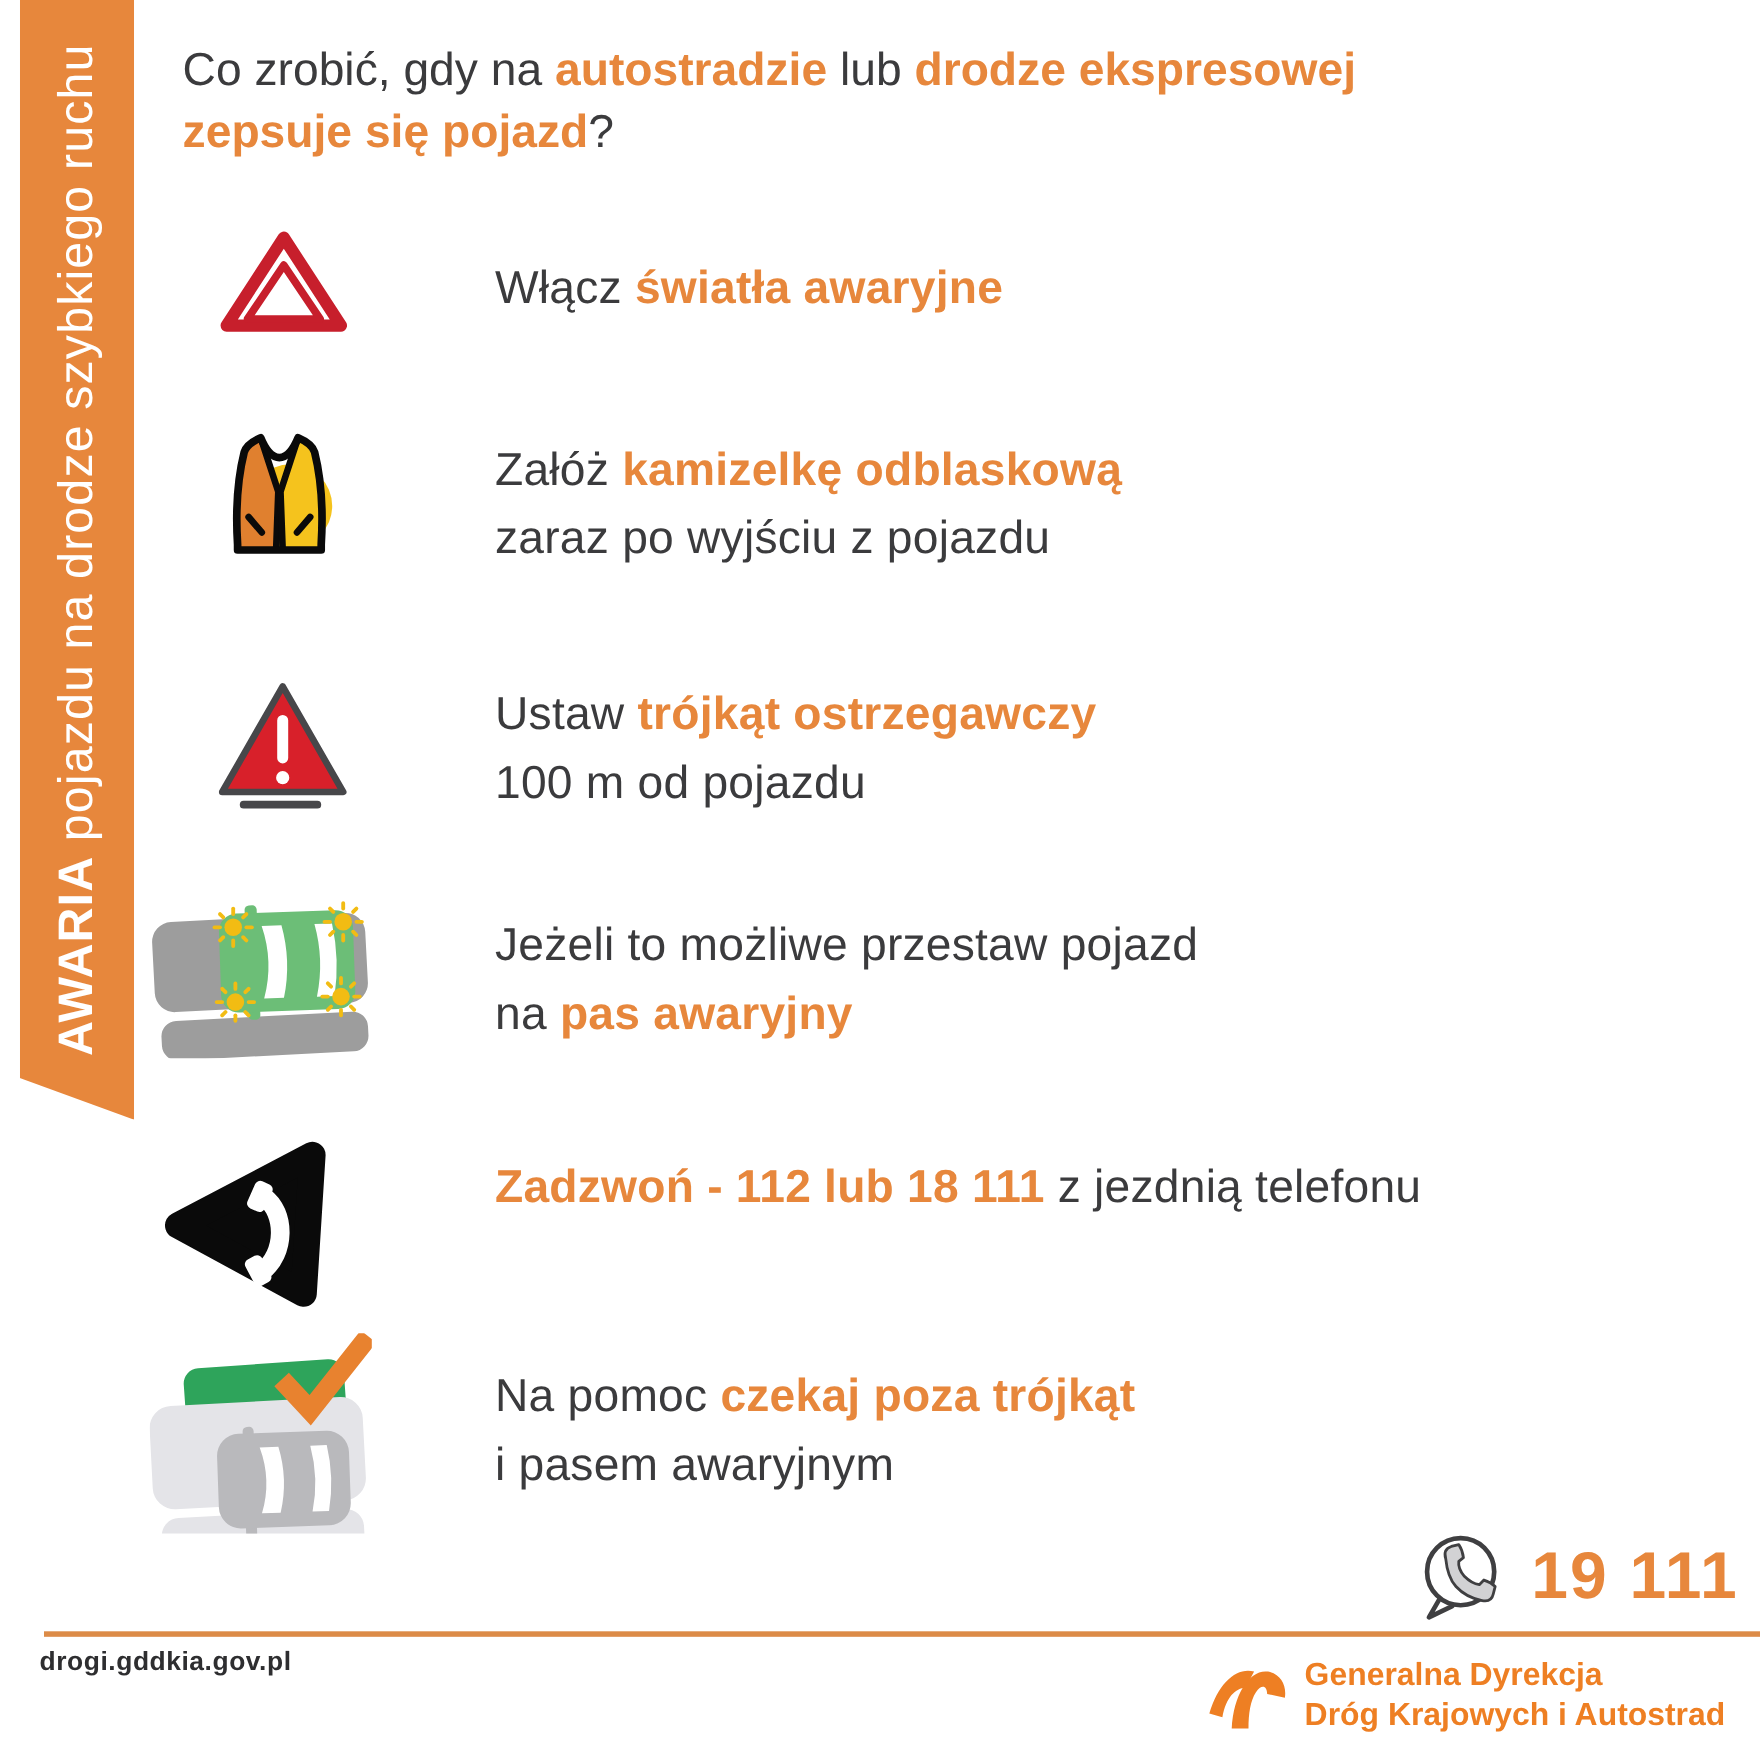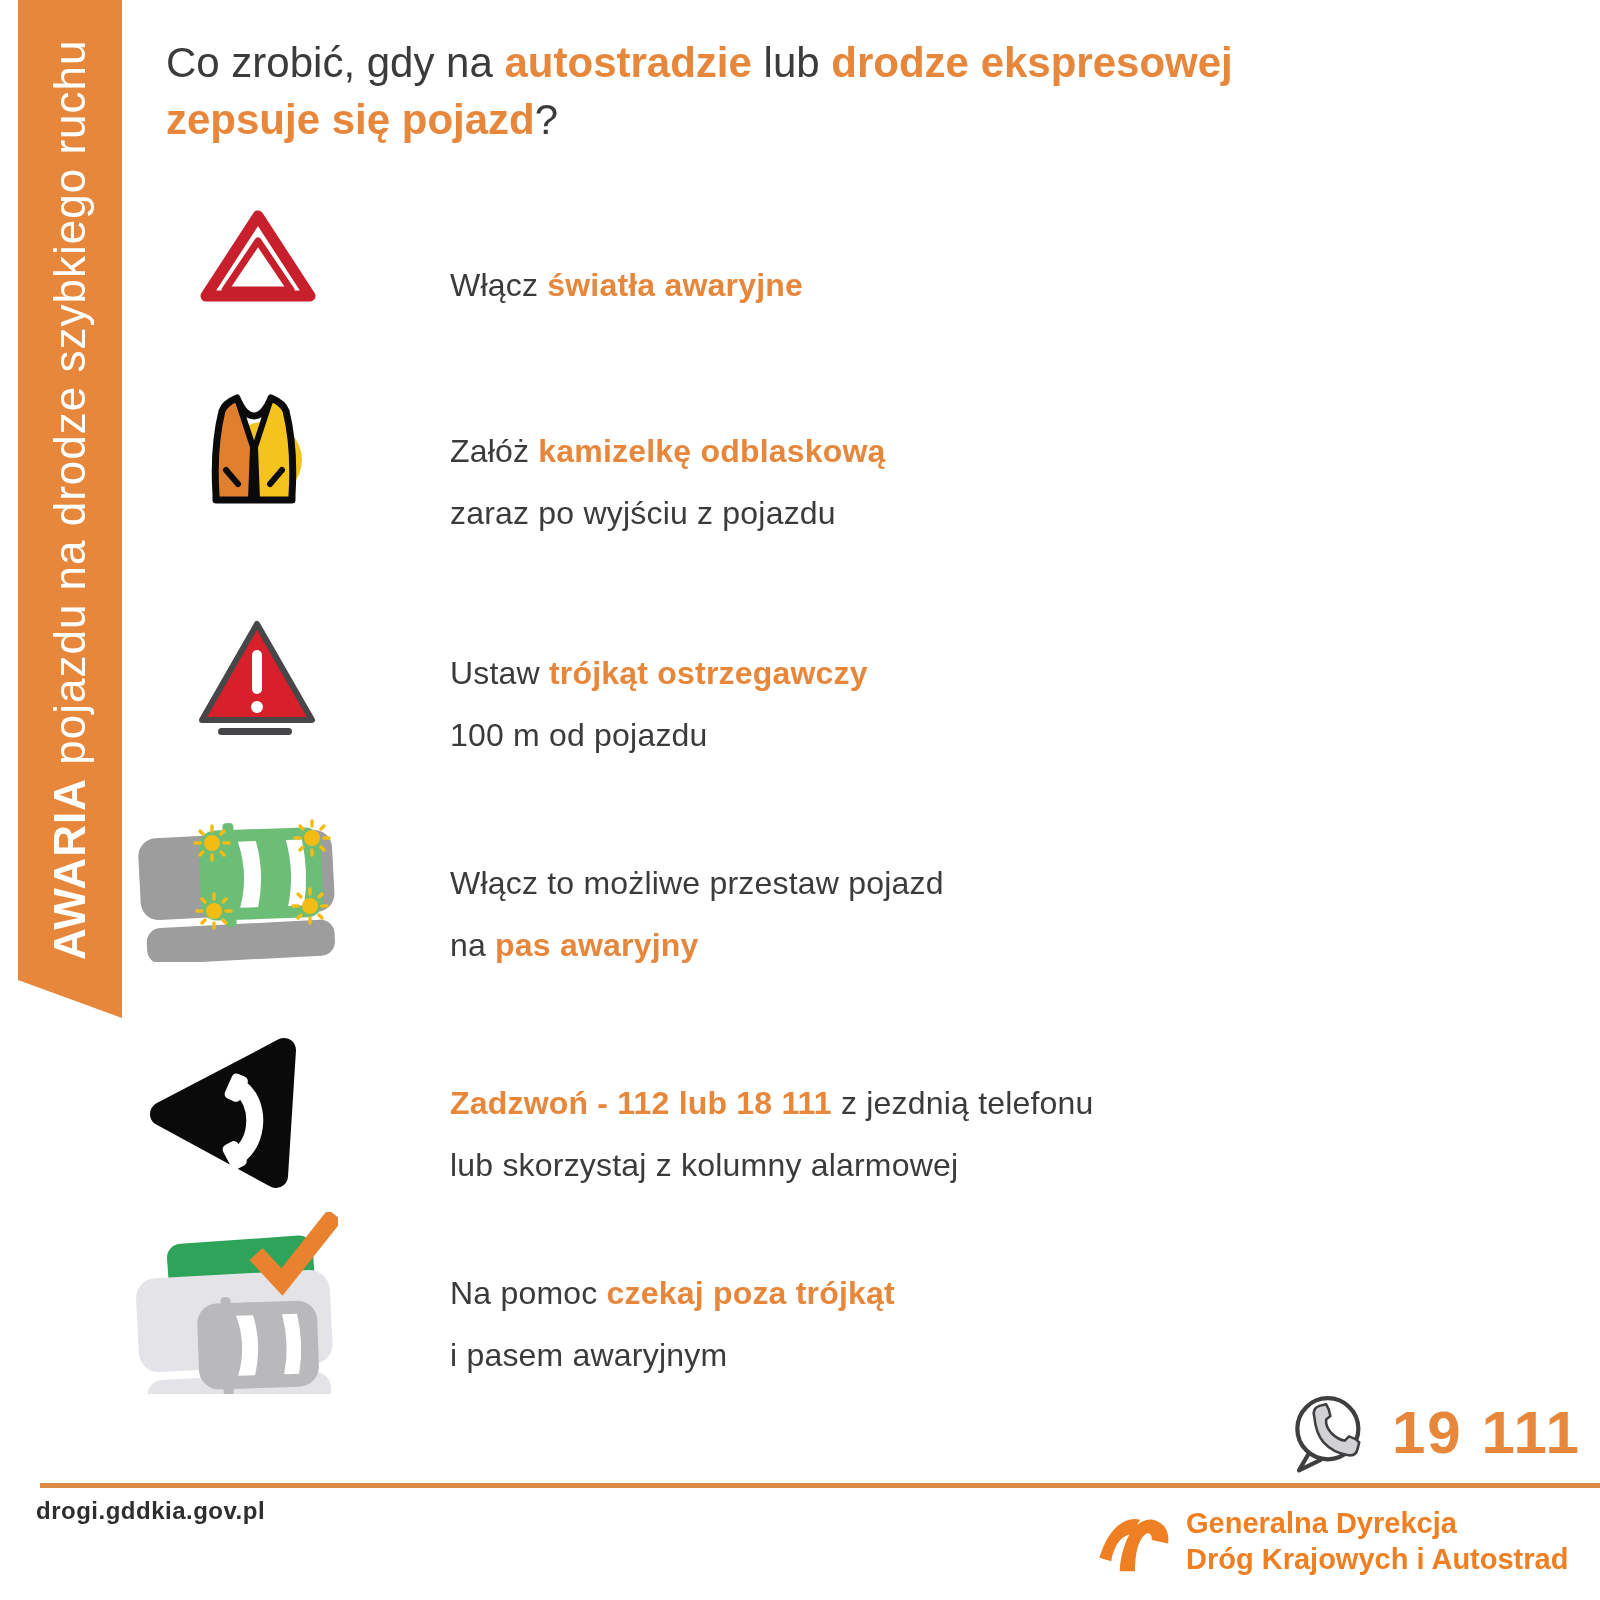--- a/index.html
+++ b/index.html
@@ -35,23 +35,22 @@
 
   
   .headline{
     left:166px; top:34px; width:1360px;
     font-size:42px; line-height:57px; font-weight:500; color:var(--dark);
   }
   .headline .accent{color:var(--accent);font-weight:800;}
 
   
   .step-text{
-    font-size:32px; line-height:62px; font-weight:400; color:var(--dark);
+    font-size:42px; line-height:62px; font-weight:400; color:var(--dark);
     letter-spacing:.2px;
-    margin-top:24px;
   }
   .step-text .accent{color:var(--accent);font-weight:800;}
   .tline{white-space:nowrap;}
   .icon-box{position:absolute;}
   .icon-box svg{display:block;width:100%;height:100%;}
 
   
   .phone-number{
     left:1392px; top:1398px;
     font-size:60px; font-weight:700; color:var(--accent); letter-spacing:2px;
@@ -150,35 +149,34 @@
       <path d="M101 29 Q111 62 101 95 L119 95 Q127 62 119 29 Z" fill="#ffffff"></path>
       <path d="M149 29 Q157 62 149 95 L165 95 Q171 62 165 29 Z" fill="#ffffff"></path>
     </g>
     <use href="#sun" x="74" y="31"></use>
     <use href="#sun" x="174" y="26"></use>
     <use href="#sun" x="76" y="99"></use>
     <use href="#sun" x="172" y="94"></use>
   </svg>
 </div>
 <div class="abs step-text" style="left:450px;top:828px">
-    <div class="tline"><span>Włącz to możliwe przestaw pojazd</span></div>
+    <div class="tline"><span>Jeżeli to możliwe przestaw pojazd</span></div>
     <div class="tline"><span>na </span><span class="accent">pas awaryjny</span></div>
   </div>
 
 <div class="icon-box" style="left:146px;top:1034px;width:162px;height:158px">
   <svg viewBox="0 0 162 158">
     <path d="M16 80 L138 16 L130 142 Z" fill="#0A0A0A" stroke="#0A0A0A" stroke-width="24" stroke-linejoin="round"></path>
     <path d="M94 54 C114 68 114 106 92 122" stroke="#ffffff" stroke-width="17" fill="none"></path>
     <rect x="82" y="40" width="17" height="27" rx="5" fill="#ffffff" transform="rotate(24 90 53)"></rect>
     <rect x="80" y="108" width="17" height="27" rx="5" fill="#ffffff" transform="rotate(-28 88 121)"></rect>
   </svg>
 </div>
 <div class="abs step-text" style="left:450px;top:1048px">
     <div class="tline"><span class="accent">Zadzwoń - 112 lub 18 111</span><span> z jezdnią telefonu</span></div>
-    <div class="tline"><span>lub skorzystaj z kolumny alarmowej</span></div>
   </div>
 
 <div class="icon-box" style="left:136px;top:1212px;width:202px;height:182px">
   <svg viewBox="0 0 202 182">
     <g transform="rotate(-4 100 58)">
       <rect x="32" y="28" width="146" height="60" rx="14" fill="#2EA45B"></rect>
     </g>
     <g transform="rotate(-3 100 122)" fill="#E4E4E8">
       <rect x="2" y="62" width="194" height="94" rx="20"></rect>
       <rect x="8" y="164" width="184" height="40" rx="16"></rect>

